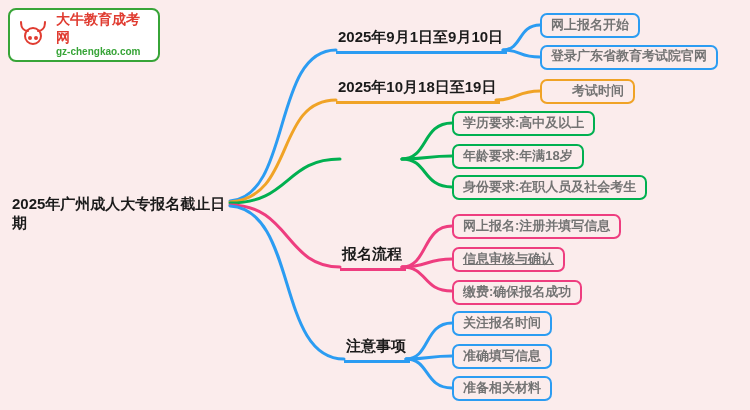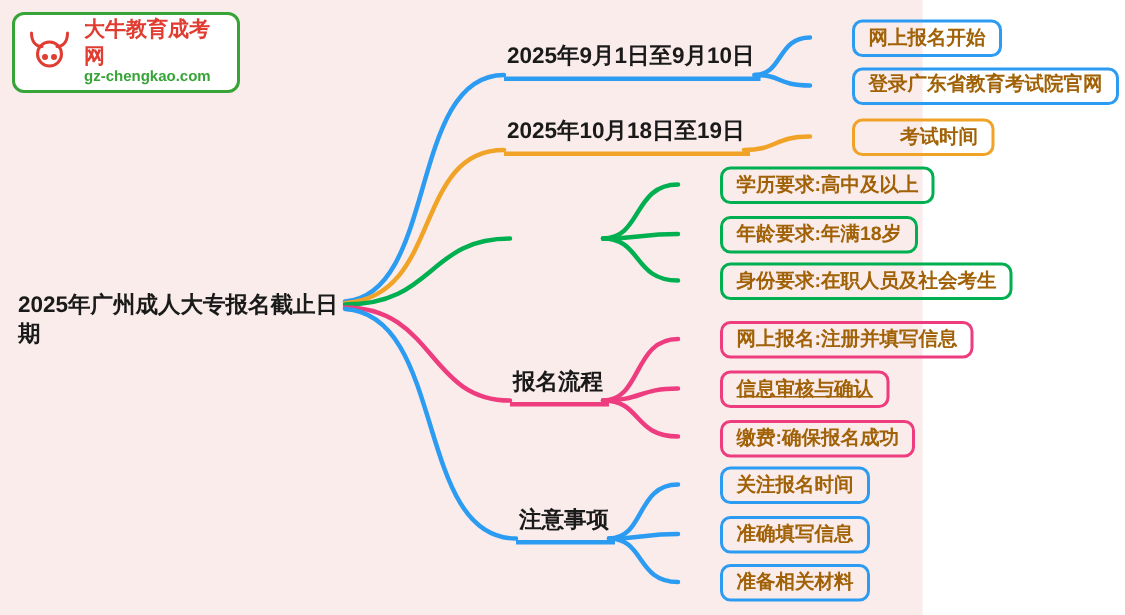--- a/index.html
+++ b/index.html
@@ -1,20 +1,20 @@
 <!DOCTYPE html>
 <html><head>
 <meta charset="utf-8">
 <style>
   html,body{margin:0;padding:0;}
   body{
     width:750px;height:410px;overflow:hidden;
     font-family:"Liberation Sans","DejaVu Sans",sans-serif;
   }
-  .stage{position:relative;width:615px;height:410px;background:#fbecec;}
+  .stage{position:relative;width:750px;height:410px;background:#fbecec;}
   svg.connectors{position:absolute;left:0;top:0;width:750px;height:410px;pointer-events:none;}
 
   .logo{
     position:absolute;left:8px;top:8px;width:152px;height:54px;
     background:#ffffff;border:2px solid #37a437;border-radius:8px;
     display:flex;align-items:center;gap:6px;padding:2px 6px;box-sizing:border-box;
   }
   .logo-text{display:flex;flex-direction:column;line-height:1.25;}
   .logo-title{color:#e03c31;font-weight:700;font-size:14px;}
   .logo-url{color:#37a437;font-size:10px;font-weight:700;}
@@ -22,23 +22,23 @@
   .root-node{
     position:absolute;left:12px;top:195px;width:225px;
     font-size:15px;font-weight:700;color:#1a1a1a;line-height:1.25;
   }
 
   .branch-label{
     position:absolute;font-size:15px;font-weight:700;color:#1a1a1a;
     padding:0 4px 4px 2px;border-bottom:3px solid #999;white-space:nowrap;
   }
   .child-box{
-    position:absolute;font-size:13px;font-weight:600;color:#a16207;
+    position:absolute;font-size:13px;font-weight:600;color:#737373;
     border:2px solid #999;border-radius:7px;padding:3px 9px;white-space:nowrap;
-    background:transparent;line-height:1.15;margin-left:28px;
+    background:transparent;line-height:1.15;
   }
 
   .b1-label{left:336px;top:28px;}
   .b2-label{left:336px;top:78px;}
   .b3-label{left:340px;top:137px;}
   .b4-label{left:340px;top:245px;}
   .b5-label{left:344px;top:337px;}
 
   .b1c1{left:540px;top:13px;}
   .b1c2{left:540px;top:45px;}

